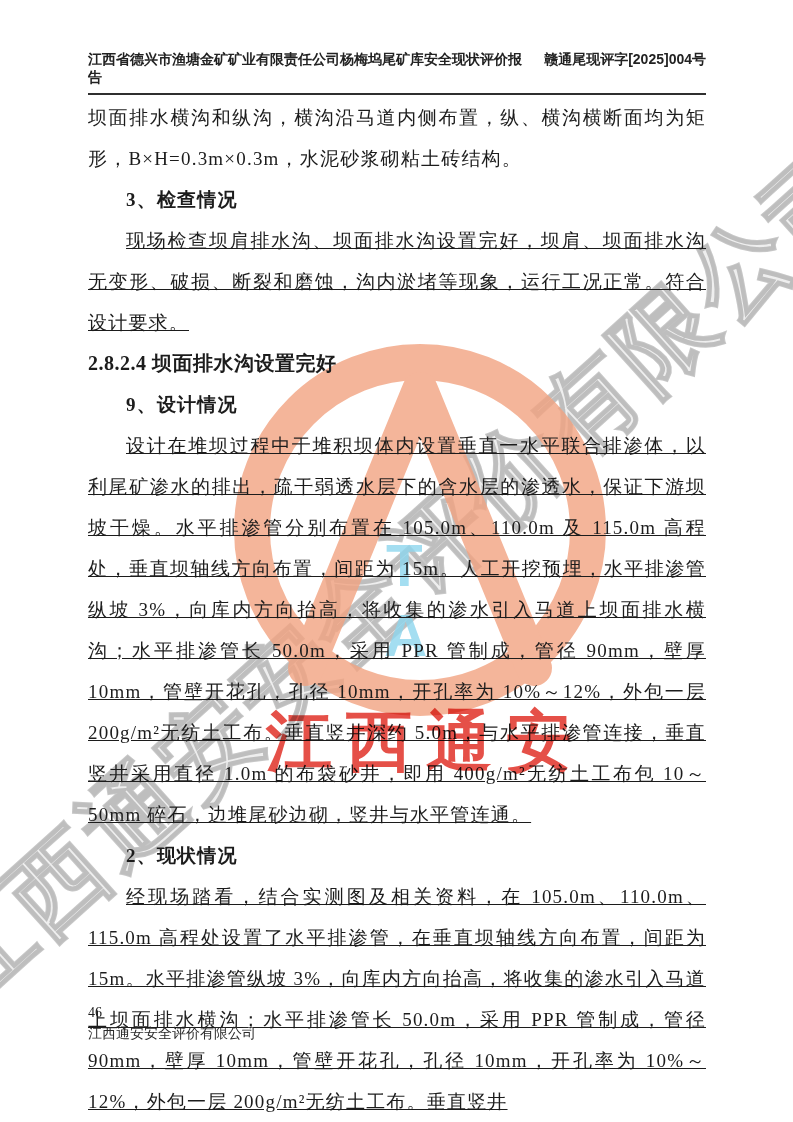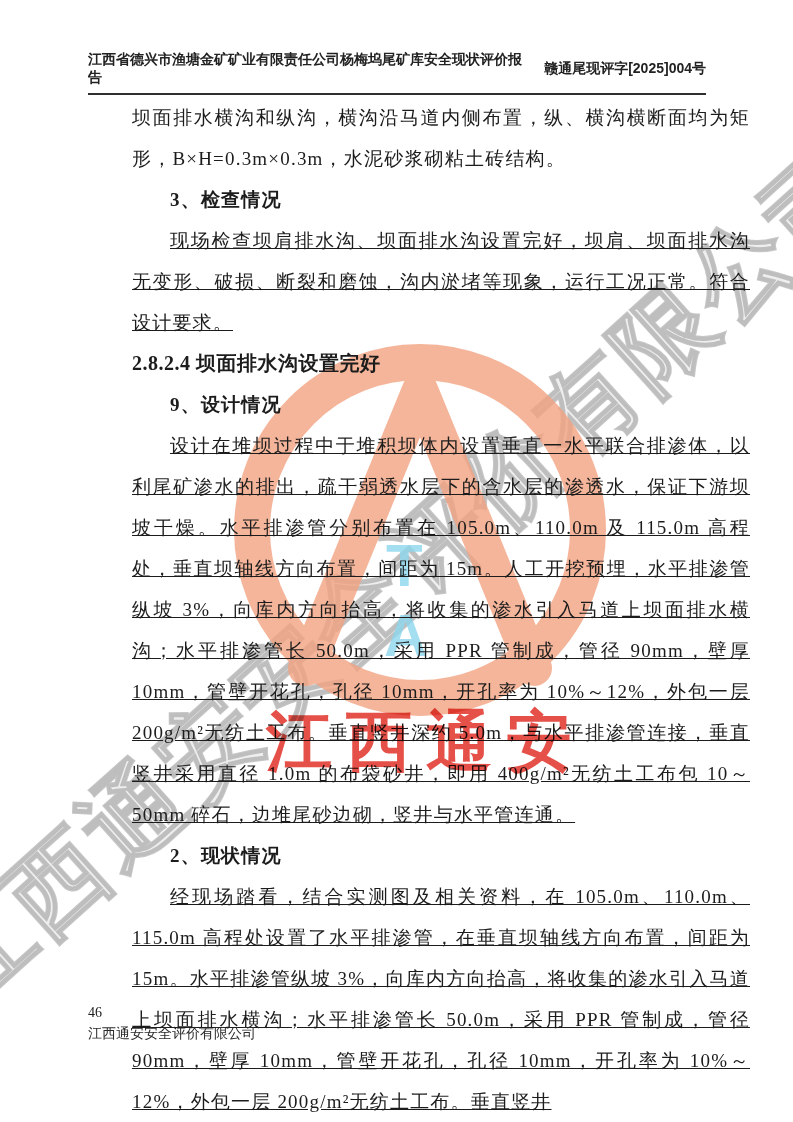--- a/index.html
+++ b/index.html
@@ -7,35 +7,34 @@
     position:relative;
     width:793px;height:1122px;
     background:#ffffff;
     overflow:hidden;
     font-family:"Liberation Serif", serif;
     color:#1c1c1c;
   }
   
   .header{
     position:absolute;left:88px;width:618px;top:50px;
-    display:flex;justify-content:space-between;align-items:center;
+    display:flex;justify-content:space-between;align-items:flex-start;
     border-bottom:2px solid #2f2f2f;
     padding-bottom:7px;
     font-family:"Liberation Sans", sans-serif;
     font-weight:bold;font-size:14px;line-height:18px;color:#222;
     z-index:2;
   }
   .header .doc-no{white-space:nowrap;margin-left:12px;}
   
   .body-text{
     position:absolute;left:88px;width:618px;top:97px;
     font-size:19px;line-height:41px;letter-spacing:1.2px;
     text-align:justify;
     z-index:2;
-    margin-left:44px;
   }
   .body-text p{margin:0;}
   .p-indent{text-indent:2em;text-decoration:underline;}
   .h-sub{font-weight:bold;text-indent:2em;}
   .h-main{font-weight:bold;font-size:20px;letter-spacing:0.5px;}
   
   .page-num{
     position:absolute;left:88px;width:618px;top:1004px;
     text-align:left;font-size:14px;line-height:18px;z-index:2;
   }

